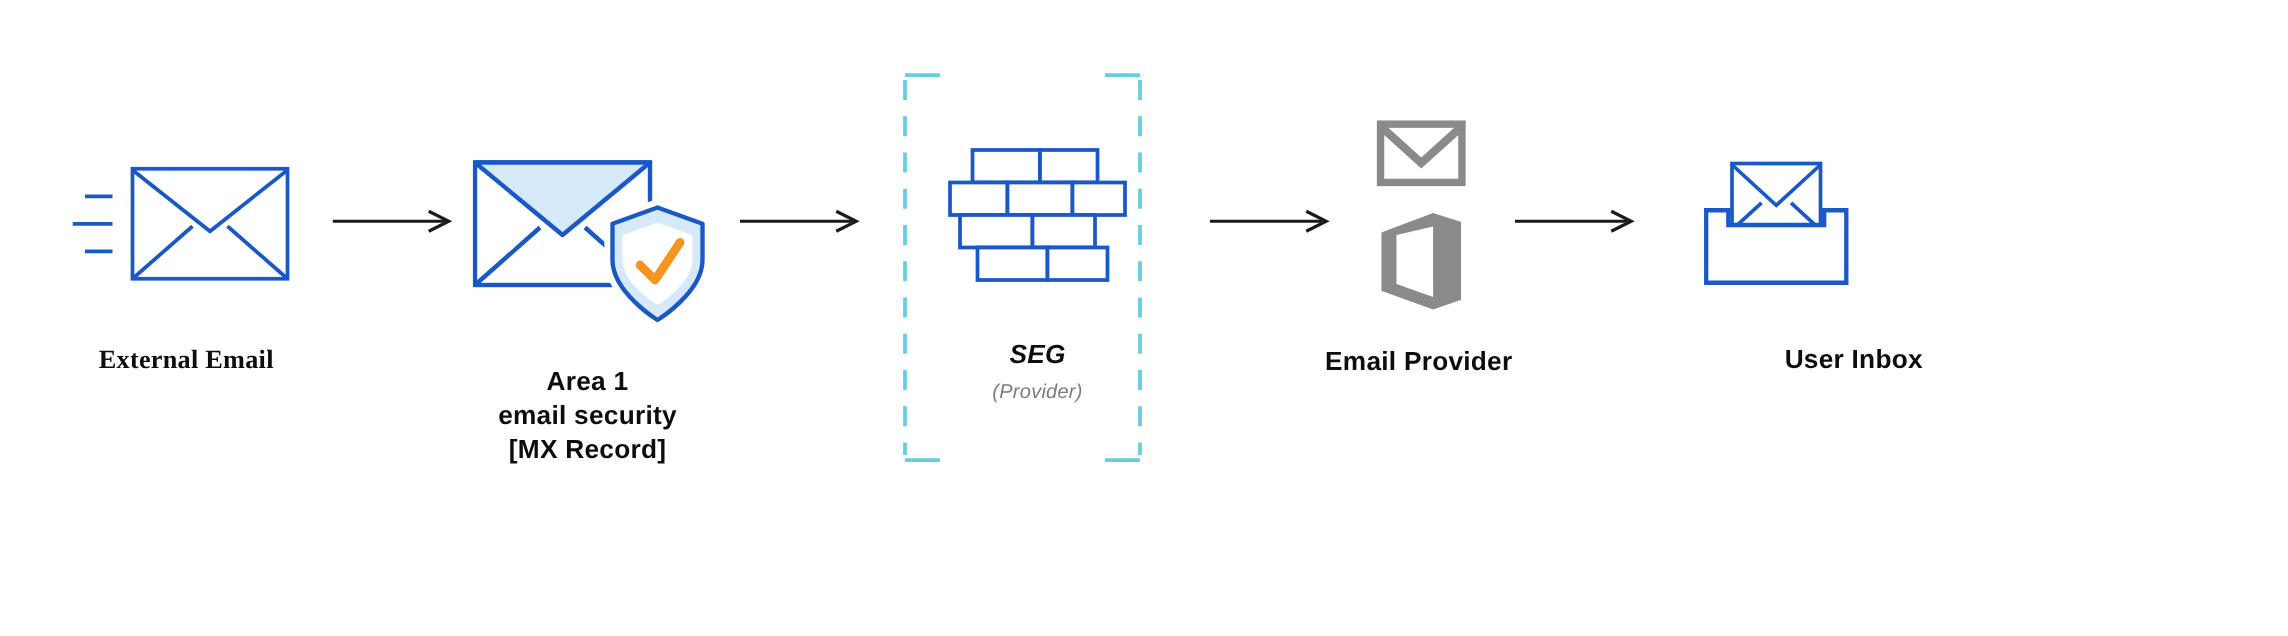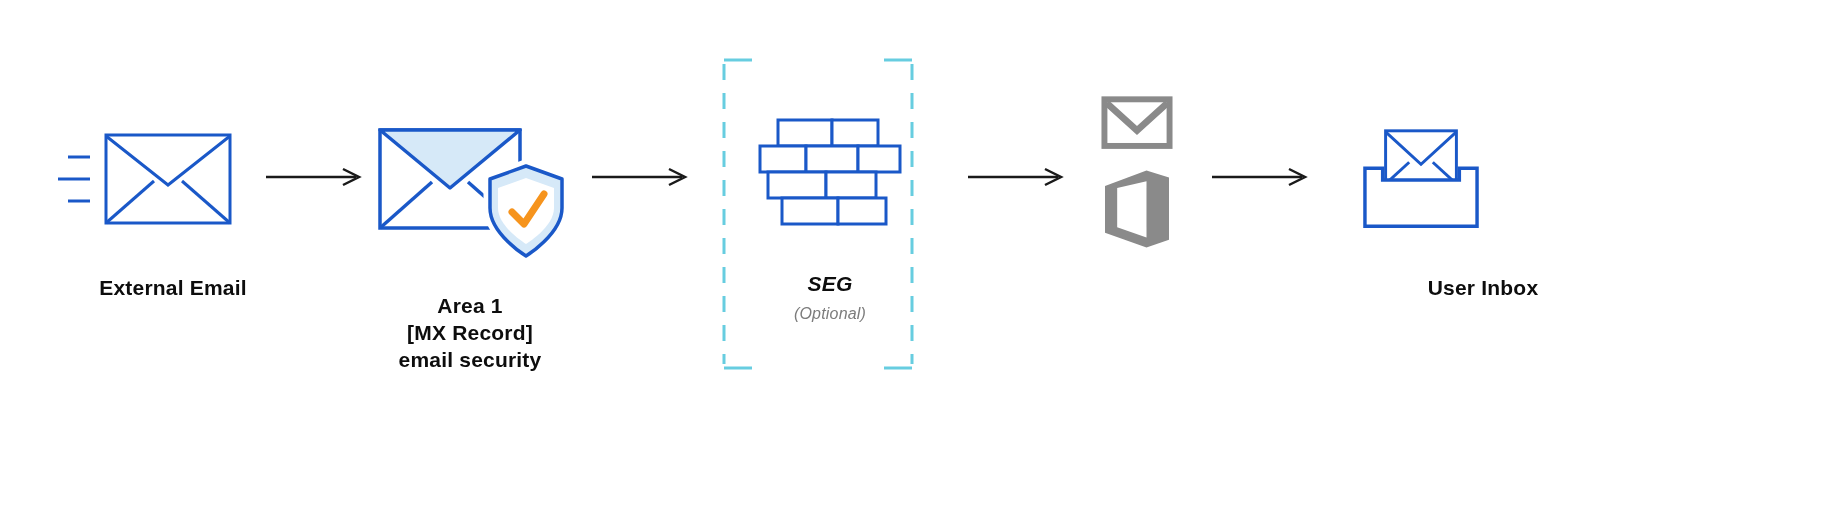--- a/index.html
+++ b/index.html
@@ -27,21 +27,21 @@
     <g class="s-blue f-none" stroke-width="3">
       <line x1="10" y1="24" x2="32" y2="24"></line>
       <line x1="0" y1="46" x2="32" y2="46"></line>
       <line x1="10" y1="68" x2="32" y2="68"></line>
       <rect x="48" y="2" width="124" height="88" class="f-white"></rect>
       <path d="M48,3 L110,52 L172,3"></path>
       <path d="M48,90 L96,48"></path>
       <path d="M172,90 L124,48"></path>
     </g>
   </svg>
-  <div class="node-label" style="left:48px;top:274px;width:250px;">External Email</div>
+  <div class="node-label" style="left:24px;top:274px;width:250px;font-family:Liberation Serif, serif;">External Email</div>
 
   <svg class="abs" style="left:266px;top:165px;" width="96" height="24" viewBox="0 0 96 24">
     <g class="s-arrow f-none" stroke-width="2.5">
       <line x1="0" y1="12" x2="90" y2="12"></line>
       <path d="M77,4 L93,12 L77,20"></path>
     </g>
   </svg>
 
   <svg class="abs" style="left:378px;top:126px;" width="190" height="135" viewBox="0 0 190 135">
     <g stroke-width="3.5">
@@ -52,22 +52,22 @@
 
       <path d="M148,40 L184,53 V82 C184,108 148,130 148,130 C148,130 112,108 112,82 V53 Z" fill="#ffffff" stroke="#ffffff" stroke-width="13"></path>
 
       <path d="M148,40 L184,53 V82 C184,108 148,130 148,130 C148,130 112,108 112,82 V53 Z" class="f-lb s-blue" stroke-linejoin="round"></path>
       <path d="M148,52 L176,62 V82 C176,101 148,118 148,118 C148,118 120,101 120,82 V62 Z" class="f-white" stroke="none"></path>
       <path d="M134,86 L146,98 L166,68" class="f-none s-orange" stroke-width="7" stroke-linecap="round" stroke-linejoin="round"></path>
     </g>
   </svg>
   <div class="node-label" style="left:345px;top:268px;width:250px;margin-top:24px;">
     <div>Area 1</div>
+    <div>email security</div>
     <div>[MX Record]</div>
-    <div>email security</div>
   </div>
 
   <svg class="abs" style="left:592px;top:165px;" width="96" height="24" viewBox="0 0 96 24">
     <g class="s-arrow f-none" stroke-width="2.5">
       <line x1="0" y1="12" x2="90" y2="12"></line>
       <path d="M77,4 L93,12 L77,20"></path>
     </g>
   </svg>
 
   <svg class="abs" style="left:722px;top:58px;" width="192" height="312" viewBox="0 0 192 312">
@@ -88,40 +88,41 @@
         <rect x="48" y="28" width="52" height="26"></rect>
         <rect x="100" y="28" width="42" height="26"></rect>
       <rect x="10" y="54" width="58" height="26"></rect>
         <rect x="68" y="54" width="50" height="26"></rect>
       <rect x="24" y="80" width="56" height="26"></rect>
         <rect x="80" y="80" width="48" height="26"></rect>
     </g>
   </svg>
   <div class="node-label" style="left:705px;top:270px;width:250px;font-style:italic;">
     <div>SEG</div>
-    <div class="sublabel">(Optional)</div>
+    <div class="sublabel">(Provider)</div>
   </div>
 
   <svg class="abs" style="left:968px;top:165px;" width="96" height="24" viewBox="0 0 96 24">
     <g class="s-arrow f-none" stroke-width="2.5">
       <line x1="0" y1="12" x2="90" y2="12"></line>
       <path d="M77,4 L93,12 L77,20"></path>
     </g>
   </svg>
 
   <svg class="abs" style="left:1100px;top:94px;" width="74" height="58" viewBox="0 0 100 76">
     <g class="s-gray f-none">
       <rect x="6" y="6" width="88" height="63" stroke-width="8" class="f-white"></rect>
       <path d="M9,11 L50,48 L91,11" stroke-width="9"></path>
     </g>
   </svg>
   <svg class="abs" style="left:1105px;top:170px;" width="64" height="78" viewBox="0 0 83 100">
     <path d="M0,80.7 L0,20.2 L53.8,0 L83,9.3 L83,89.9 L53.8,100 Z" class="f-gray" stroke="none"></path>
     <path d="M15.8,22.8 L53.8,13.9 L53.8,87.1 L15.8,73.6 Z" class="f-white" stroke="none"></path>
   </svg>
+  <div class="node-label" style="left:1010px;top:276px;width:250px;">Email Provider</div>
 
   <svg class="abs" style="left:1212px;top:165px;" width="96" height="24" viewBox="0 0 96 24">
     <g class="s-arrow f-none" stroke-width="2.5">
       <line x1="0" y1="12" x2="90" y2="12"></line>
       <path d="M77,4 L93,12 L77,20"></path>
     </g>
   </svg>
 
   <svg class="abs" style="left:1362px;top:128px;" width="118" height="102" viewBox="0 0 120 102">
     <g class="s-blue" stroke-width="3">

